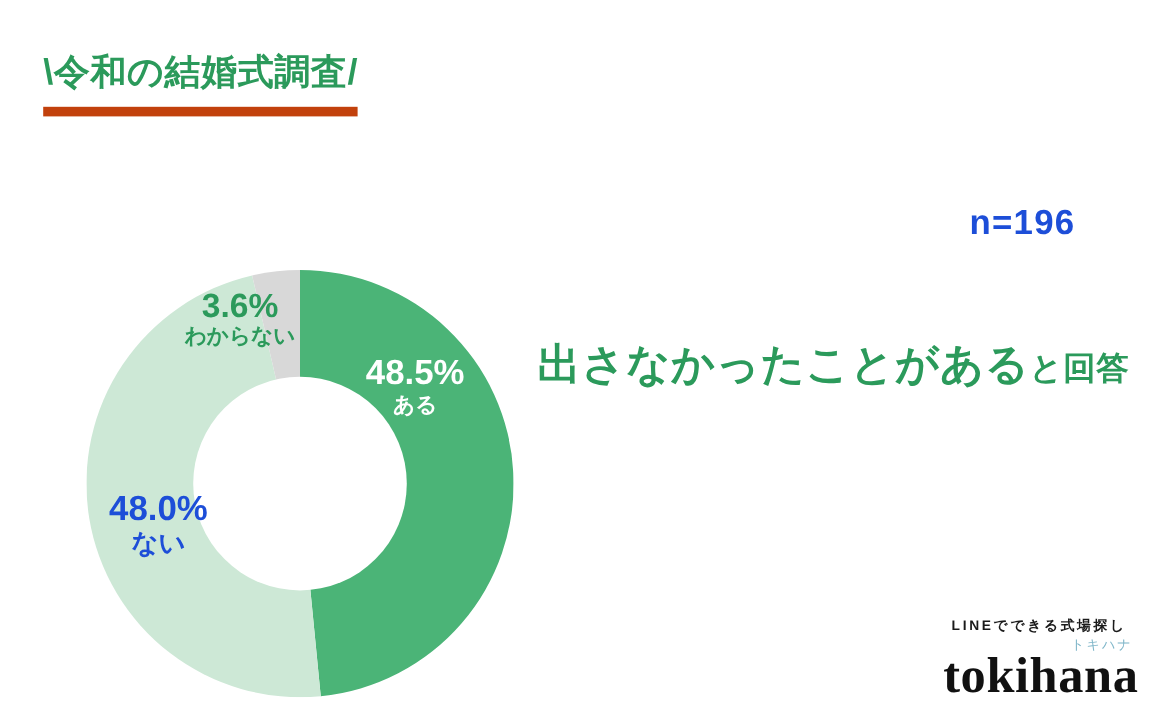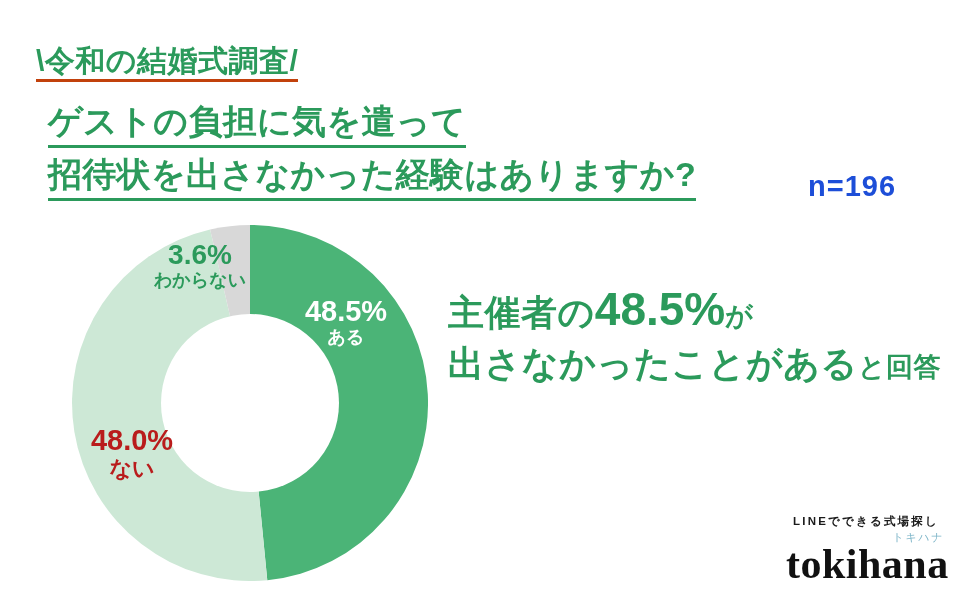--- a/index.html
+++ b/index.html
@@ -21,22 +21,22 @@
   
   #kicker {
     position: absolute;
     left: 36px;
     top: 44px;
     font-size: 30px;
     font-weight: 700;
     letter-spacing: 0.5px;
     color: #2b9a5b;
     line-height: 1.15;
-    border-bottom: 3px solid #c2410c;
-    padding-bottom: 0;
+    border-bottom: 8px solid #c2410c;
+    padding-bottom: 10px;
     display: inline-block;
     white-space: nowrap;
   }
 
   #headline {
     position: absolute;
     left: 48px;
     top: 104px;
     line-height: 1.0;
   }
@@ -99,22 +99,22 @@
   }
 
   
   #label-aru {
     left: 208px; top: 71px; width: 132px;
     color: #ffffff;
   }
   #label-aru .nm { font-size: 18px; }
 
   #label-nai {
-    left: -5px; top: 200px; width: 130px;
-    color: #b91c1c;
+    left: -5px; top: 184px; width: 130px;
+    color: #1d4ed8;
     text-align: center;
   }
   #label-nai .nm { font-size: 22px; }
 
   #label-wakaranai {
     left: 58px; top: 15px; width: 140px;
     color: #2b9a5b;
   }
   #label-wakaranai .pct { font-size: 28px; }
   #label-wakaranai .nm { font-size: 18px; }
@@ -180,24 +180,20 @@
     white-space: nowrap;
   }
 </style>
 </head>
 <body>
 
 <div id="page">
 
   <div id="kicker">\令和の結婚式調査/</div>
 
-  <div id="headline">
-    <span class="headline-line">ゲストの負担に気を遣って</span>
-    <span class="headline-line">招待状を出さなかった経験はありますか?</span>
-  </div>
 
   <div id="sample-size">n=196</div>
 
   <div id="donut-wrap">
     <svg id="donut-svg" viewBox="0 0 356 356">
       <g id="donut-slices">
           <path d="M 178 178 L 178.00 0.00 A 178 178 0 0 1 195.29 355.16 Z" fill="#4bb477"></path>
           <path d="M 178 178 L 195.29 355.16 A 178 178 0 0 1 138.12 4.53 Z" fill="#cde8d6"></path>
           <path d="M 178 178 L 138.12 4.53 A 178 178 0 0 1 178.00 0.00 Z" fill="#d8d8d8"></path>
         </g>
@@ -214,21 +210,20 @@
       <span class="nm">ない</span>
     </div>
 
     <div class="slice-label" id="label-wakaranai">
       <span class="pct">3.6%</span>
       <span class="nm">わからない</span>
     </div>
   </div>
 
   <div id="conclusion">
-    <span class="concl-line" id="concl-line-1"><span class="txt-md">主催者の</span><span class="txt-xl">48.5%</span><span class="txt-sm">が</span></span>
     <span class="concl-line" id="concl-line-3"><span class="txt-md">出さなかったことがある</span><span class="txt-sm">と回答</span></span>
   </div>
 
   <div id="logo">
     <div id="logo-tagline">LINEでできる式場探し</div>
     <div id="logo-mark-wrap">
       <div id="logo-furigana">トキハナ</div>
       <div id="logo-wordmark">tokihana</div>
     </div>
   </div>

